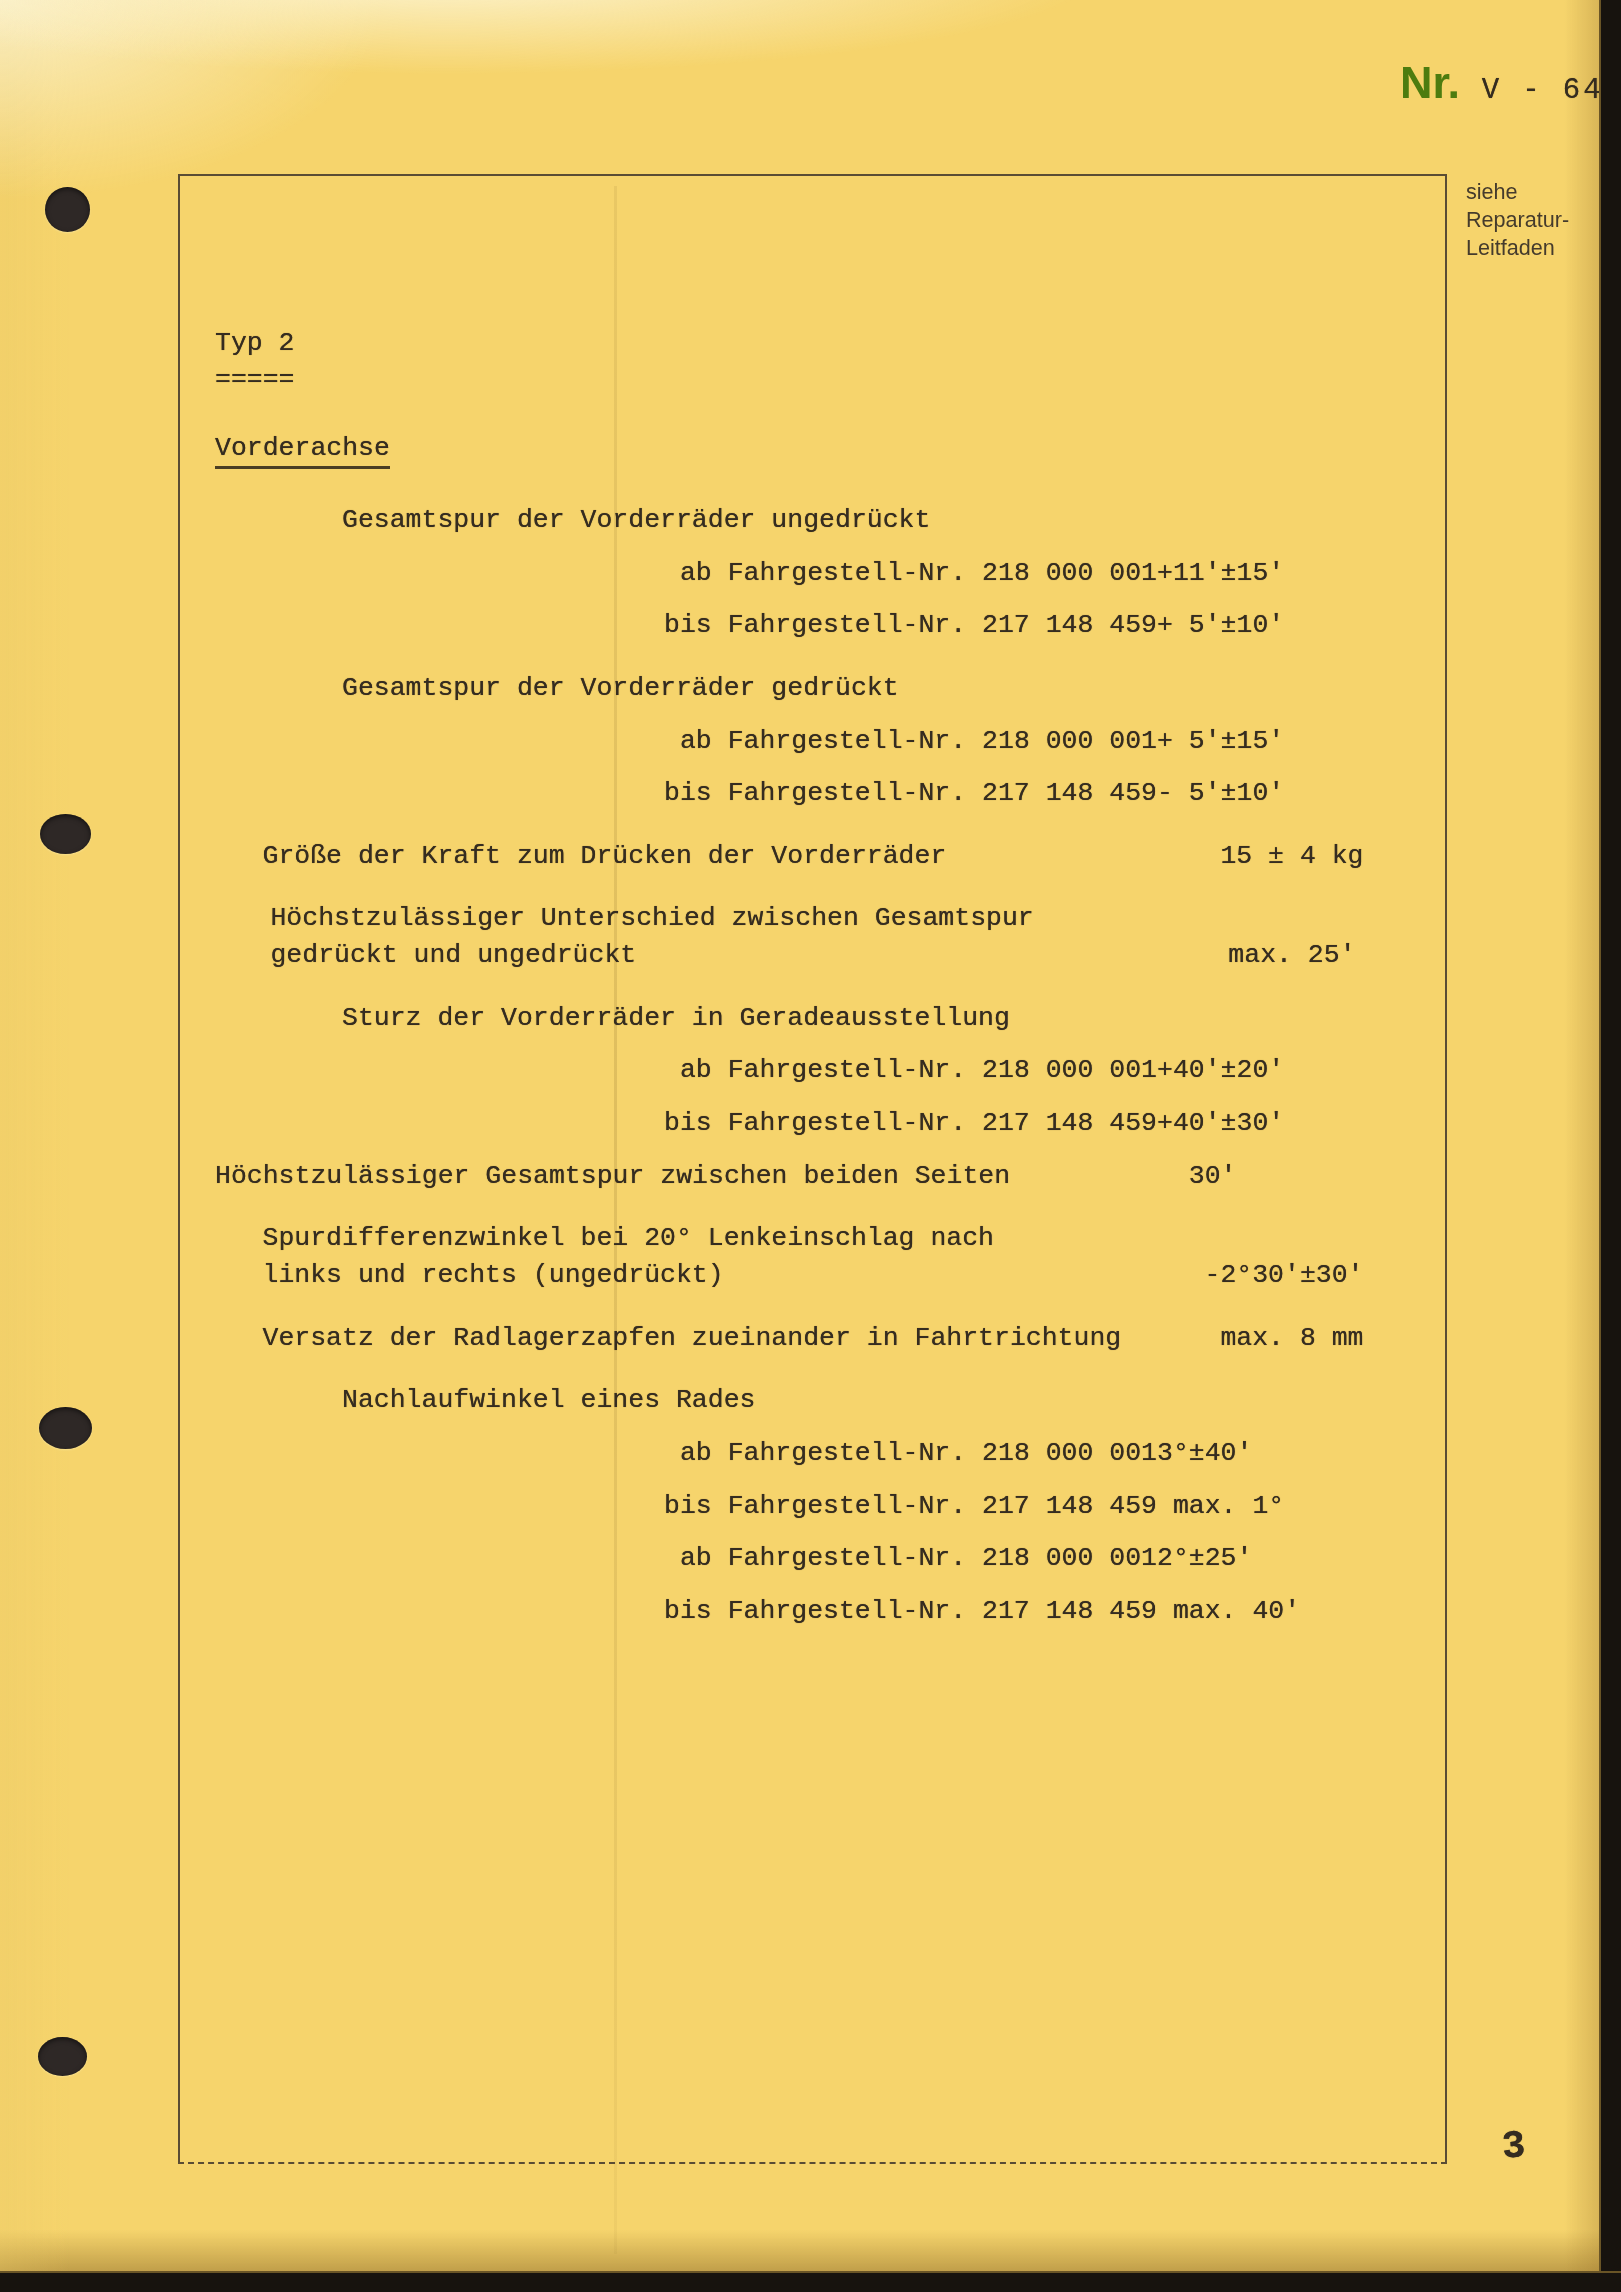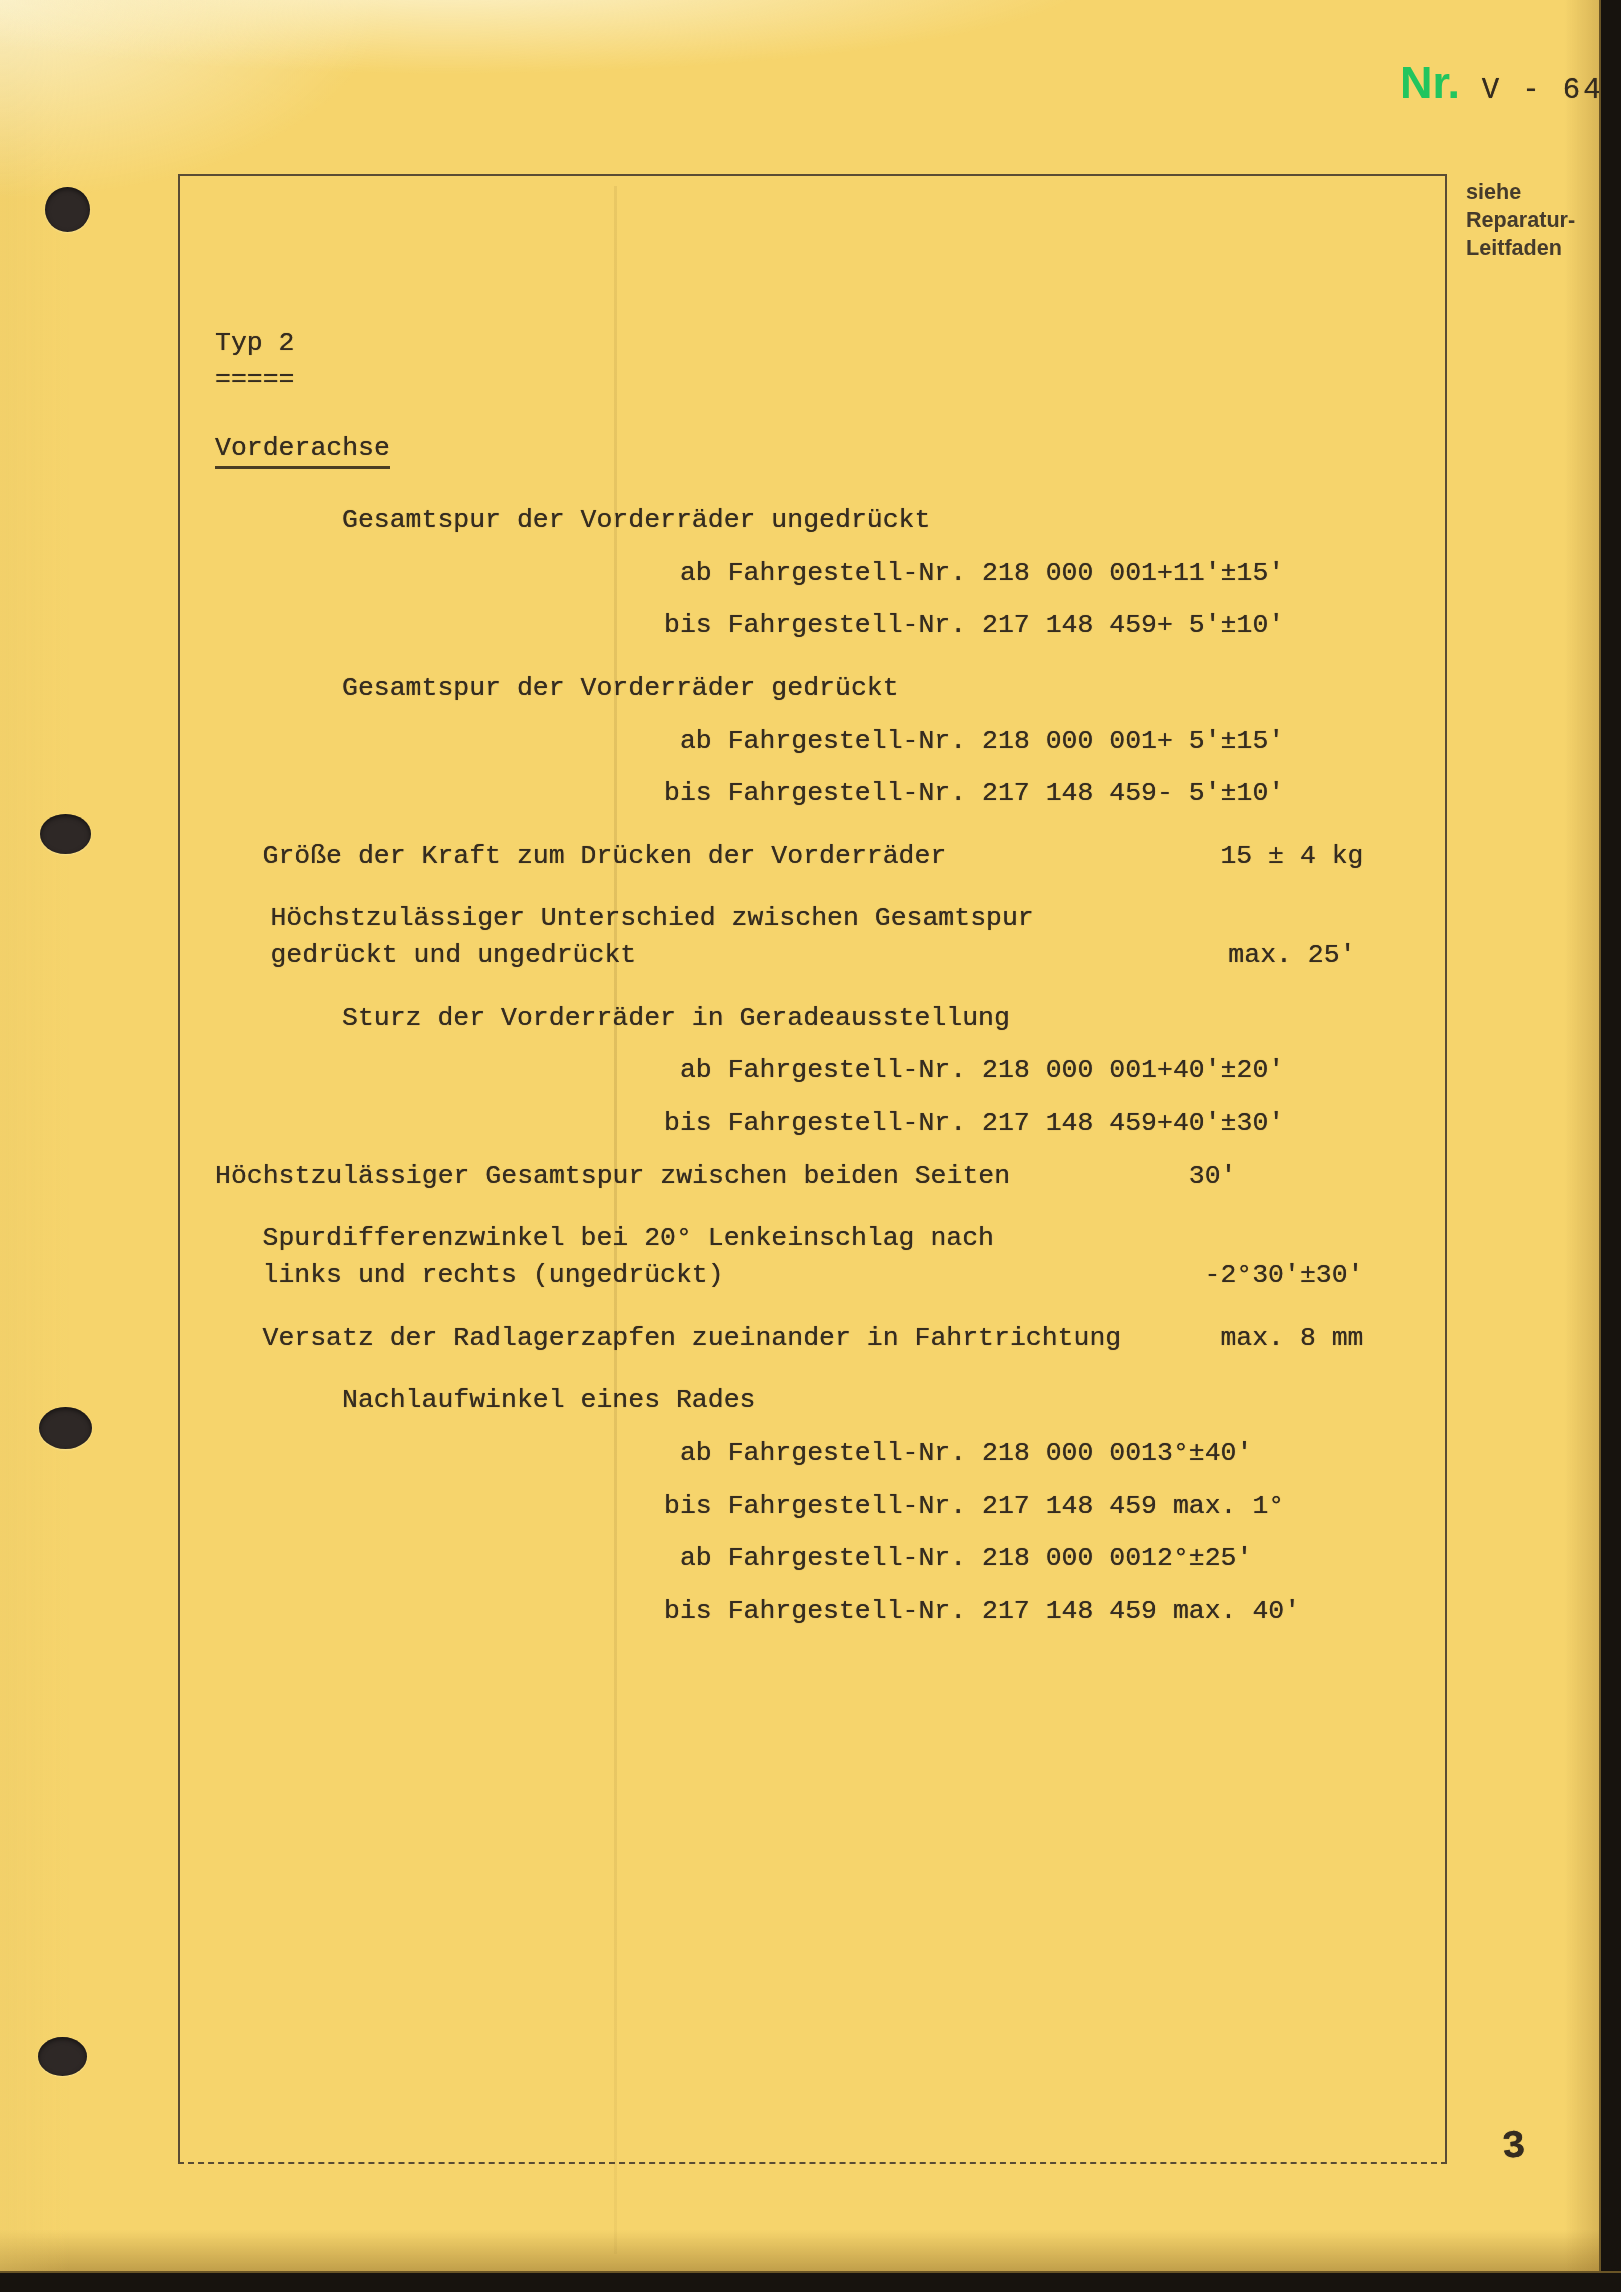--- a/index.html
+++ b/index.html
@@ -31,25 +31,25 @@
   .hole{position:absolute;border-radius:50%;background:var(--hole,#2e2826);
     box-shadow:inset 0 2px 4.9px rgba(0,0,0,.55), 0 1px 2px rgba(255,245,200,.35);}
   .h1{left:45px;top:187px;width:45px;height:45px}
   .h2{left:40px;top:814px;width:51px;height:40px}
   .h3{left:39px;top:1407px;width:53px;height:42px}
   .h4{left:38px;top:2037px;width:49px;height:39px}
   
   .ink{color:var(--ink,#352c20);text-shadow:0 0 0.7px rgba(45,36,24,.85);}
   
   .doc-number{position:absolute;left:1400px;top:57px;display:flex;align-items:baseline;gap:21.6px;}
-  .nr-prefix{font-family:"Liberation Sans","DejaVu Sans",sans-serif;font-weight:700;font-size:45px;color:#22c55e;}
+  .nr-prefix{font-family:"Liberation Sans","DejaVu Sans",sans-serif;font-weight:700;font-size:45px;color:#4d7c0f;}
   .nr-value{font-size:29px;letter-spacing:2.9px;}
   .side-note{
     position:absolute;left:1466px;top:178px;width:147px;
-    font-family:"Liberation Sans","DejaVu Sans",sans-serif;font-weight:700;
+    font-family:"Liberation Sans","DejaVu Sans",sans-serif;font-weight:400;
     font-size:21.6px;line-height:28px;color:var(--note,#453b2c);white-space:pre-line;
   }
   .page-number{position:absolute;left:1502px;top:2125px;font-size:39px;font-weight:700;transform:rotate(-4deg);}
   
   .specbox{
     position:absolute;left:178px;top:174px;width:1269px;height:1990px;box-sizing:border-box;
     border:2px solid var(--border,#5a4c34);
     border-bottom:2.9px dashed var(--border,#5a4c34);
   }
   .content{padding:0 34px 0 35px;}

